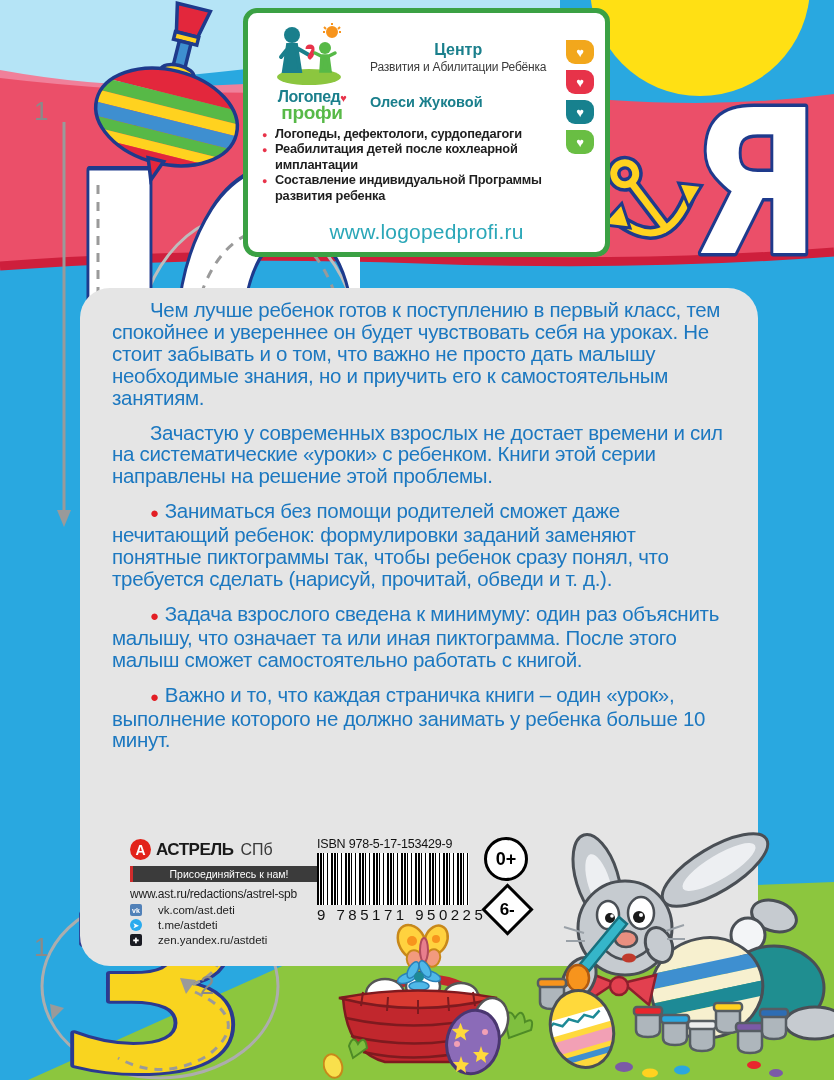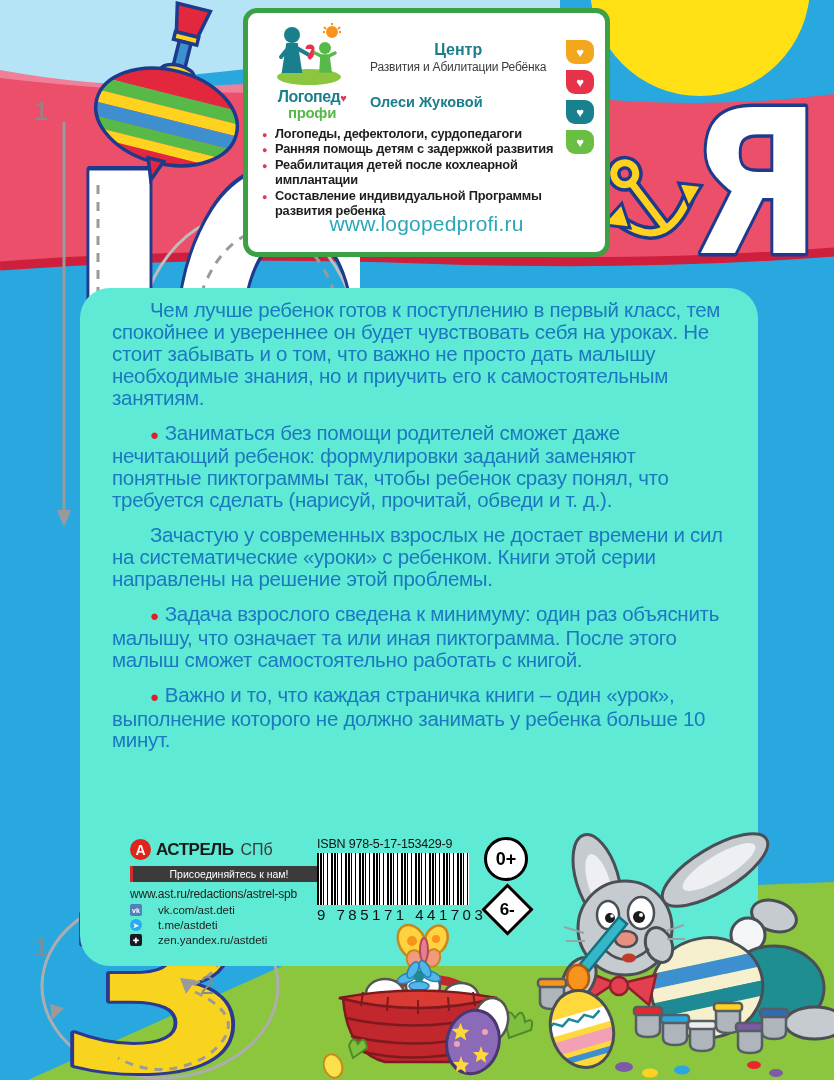--- a/index.html
+++ b/index.html
@@ -7,38 +7,38 @@
           font-family:"Liberation Sans",sans-serif;margin:0 auto;}
   .abs{position:absolute;}
 
   
   .clinic-card{position:absolute;left:243px;top:8px;width:367px;height:249px;background:#fff;
                border:5px solid #3BA144;border-radius:14px;box-sizing:border-box;}
   .card-head{display:flex;padding:10px 8px 0 12px;}
   .logo-block{width:104px;text-align:center;flex:none;}
   .logo-word1{color:#1A7F8C;font-weight:bold;font-size:16px;letter-spacing:-0.5px;line-height:15px;}
   .logo-word1 .heart{color:#E8334A;font-size:11px;}
-  .logo-word2{color:#57B947;font-weight:bold;font-size:15px;letter-spacing:-0.3px;line-height:14px;}
+  .logo-word2{color:#57B947;font-weight:bold;font-size:19px;letter-spacing:-0.3px;line-height:14px;}
   .center-block{padding-top:18px;padding-left:6px;}
   .center-label{color:#1A7F8C;font-weight:bold;font-size:16px;line-height:17px;text-align:center;}
   .center-sub{color:#3A3A3A;font-weight:normal;font-size:12px;letter-spacing:-0.2px;margin-top:2px;}
   .center-name{color:#1A7F8C;font-weight:bold;font-size:14.5px;margin-top:20px;}
   .card-bullets{margin:6px 44px 0 14px;padding:0;}
   .card-bullets li{list-style:none;position:relative;padding-left:13px;font-size:12.8px;
                    line-height:15.4px;color:#1E1E1E;letter-spacing:-0.2px;font-weight:bold;}
   .card-bullets li::before{content:"●";color:#E8334A;position:absolute;left:0;top:2px;font-size:9px;}
-  .card-site{position:absolute;left:0;bottom:16px;width:100%;text-align:center;color:#2AA7B8;
+  .card-site{position:absolute;left:0;bottom:8px;width:100%;text-align:center;color:#2AA7B8;
              font-size:21px;letter-spacing:0.2px;}
   .hearts{position:absolute;top:27px;right:11px;display:flex;flex-direction:column;gap:6px;}
   .heart-badge{width:28px;height:24px;border-radius:0 9px 9px 9px;color:#fff;font-size:13px;
                display:flex;align-items:center;justify-content:center;line-height:1;}
   .hb1{background:#F2A71C}.hb2{background:#E73349}.hb3{background:#17818E}.hb4{background:#69BE43}
 
   
-  .panel{position:absolute;left:80px;top:288px;width:678px;height:678px;background:#5eead4;border-radius:30px;}
+  .panel{position:absolute;left:80px;top:288px;width:678px;height:678px;background:#e5e5e5;border-radius:30px;}
   .panel-text{padding:11px 28px 0 32px;color:#1C78C0;font-size:20.5px;line-height:21.9px;letter-spacing:-0.3px;}
   .panel-text p{margin:0 0 13px 0;text-indent:38px;}
   .panel-text .dot{color:#E31E24;font-size:15px;padding-right:6px;}
   .slogan{text-align:center;text-indent:0;color:#E31E24;font-weight:bold;font-size:25px;
           letter-spacing:-0.4px;margin-top:2px;}
 
   
   .pub{position:absolute;left:50px;top:551px;width:190px;}
   .brand-row{display:flex;align-items:center;gap:5px;}
   .brand-mark{width:21px;height:21px;border-radius:50%;background:#E2231A;color:#fff;font-weight:bold;
@@ -160,21 +160,20 @@
         <div class="logo-word2">профи</div>
       </div>
       <div class="center-block">
         <div class="center-label">Центр</div>
         <div class="center-sub">Развития и Абилитации Ребёнка</div>
         <div class="center-name">Олеси Жуковой</div>
       </div>
     </div>
     <ul class="card-bullets">
       <li>Логопеды, дефектологи, сурдопедагоги</li>
-      <li>Ранняя помощь детям с задержкой развития</li>
       <li>Реабилитация детей после кохлеарной имплантации</li>
       <li>Составление индивидуальной Программы развития ребенка</li>
     </ul>
     <div class="card-site">www.logopedprofi.ru</div>
     <div class="hearts">
       <div class="heart-badge hb1">♥</div>
       <div class="heart-badge hb2">♥</div>
       <div class="heart-badge hb3">♥</div>
       <div class="heart-badge hb4">♥</div>
     </div>
@@ -193,22 +192,22 @@
       <path d="M165,94 Q225,122 177,158 Q132,184 88,160"></path>
     </g>
     <polygon points="150,80 166,82 156,96" fill="#9A9A9A"></polygon>
     <text x="170" y="96" font-size="26" fill="#8A8A8A">2</text>
     <polygon points="20,106 34,110 22,122" fill="#9A9A9A"></polygon>
   </svg>
 
   <div class="panel">
     <div class="panel-text">
       <p><span>Чем лучше ребенок готов к поступлению в первый класс, тем спокойнее и увереннее он будет чувствовать себя на уроках. Не стоит забывать и о том, что важно не просто дать малышу необходимые знания, но и приучить его к самостоятельным занятиям.</span></p>
+      <p><span>Зачастую у современных взрослых не достает времени и сил на систематические «уроки» с ребенком. Книги этой серии направлены на решение этой проблемы.</span></p>
       <p><span class="dot">●</span><span>Заниматься без помощи родителей сможет даже нечитающий ребенок: формулировки заданий заменяют понятные пиктограммы так, чтобы ребенок сразу понял, что требуется сделать (нарисуй, прочитай, обведи и т. д.).</span></p>
-      <p><span>Зачастую у современных взрослых не достает времени и сил на систематические «уроки» с ребенком. Книги этой серии направлены на решение этой проблемы.</span></p>
       <p><span class="dot">●</span><span>Задача взрослого сведена к минимуму: один раз объяснить малышу, что означает та или иная пиктограмма. После этого малыш сможет самостоятельно работать с книгой.</span></p>
       <p><span class="dot">●</span><span>Важно и то, что каждая страничка книги – один «урок», выполнение которого не должно занимать у ребенка больше 10 минут.</span></p>
     </div>
 
     <div class="pub">
       <div class="brand-row">
         <span class="brand-mark">А</span>
         <span class="brand-name">АСТРЕЛЬ</span>
         <span class="brand-suffix">СПб</span>
       </div>
@@ -224,21 +223,21 @@
       </div>
       <div class="social-row">
         <span class="icon-sq ic-zen">✚</span>
         <span>zen.yandex.ru/astdeti</span>
       </div>
     </div>
 
     <div class="isbn-block">
       <div class="isbn-label">ISBN 978-5-17-153429-9</div>
       <div class="barcode"></div>
-      <div class="ean">9 785171 441703</div>
+      <div class="ean">9 785171 950225</div>
     </div>
 
     <div class="badge-zero">0+</div>
     <div class="badge-six">
       <span>6-</span>
     </div>
   </div>
 
   <svg class="abs" style="left:323px;top:922px" width="218" height="158" viewBox="0 0 218 158">
     <g>

